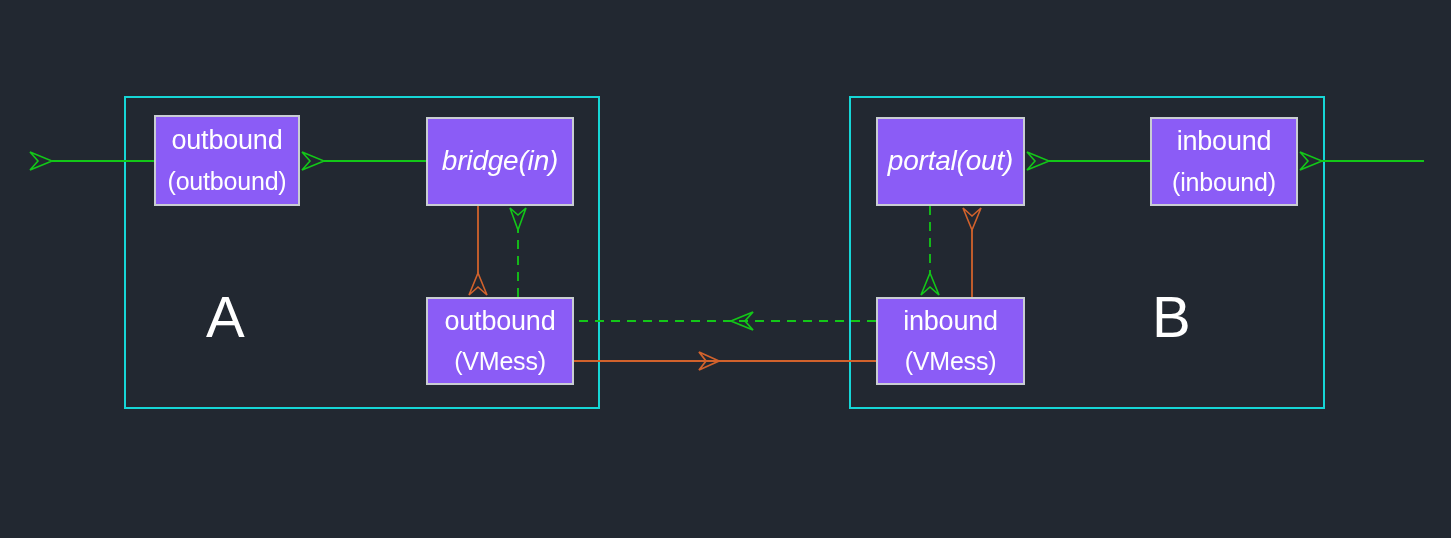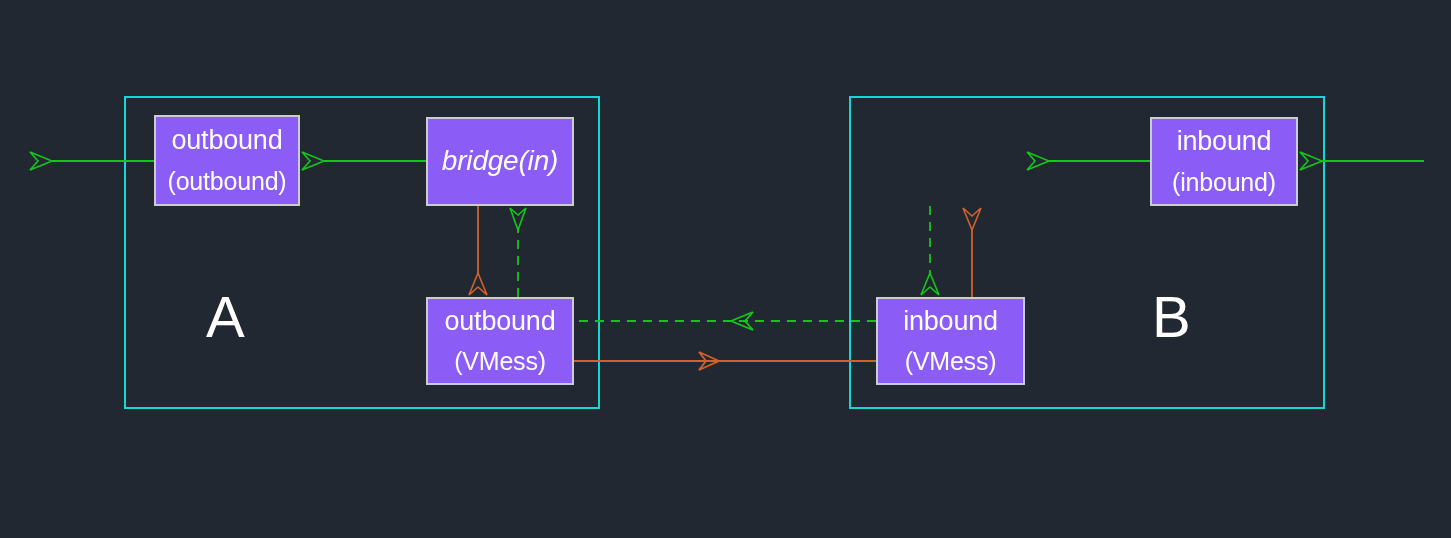--- a/index.html
+++ b/index.html
@@ -148,20 +148,23 @@
 
   <div class="node-box node-single" style="left:426px; top:117px; width:148px; height:89px;">
     <span class="node-line">bridge(in)</span>
   </div>
 
   <div class="node-box" style="left:426px; top:297px; width:148px; height:88px;">
     <span class="node-line">outbound</span>
     <span class="node-line sub">(VMess)</span>
   </div>
 
+  <div class="node-box node-single" style="left:876px; top:117px; width:149px; height:89px;">
+    <span class="node-line">portal(out)</span>
+  </div>
 
   <div class="node-box" style="left:1150px; top:117px; width:148px; height:89px;">
     <span class="node-line">inbound</span>
     <span class="node-line sub">(inbound)</span>
   </div>
 
   <div class="node-box" style="left:876px; top:297px; width:149px; height:88px;">
     <span class="node-line">inbound</span>
     <span class="node-line sub">(VMess)</span>
   </div>

